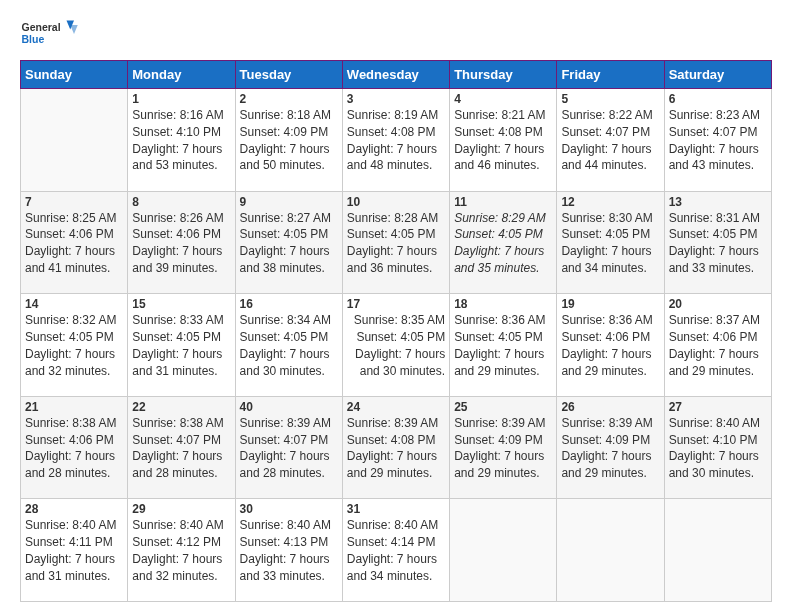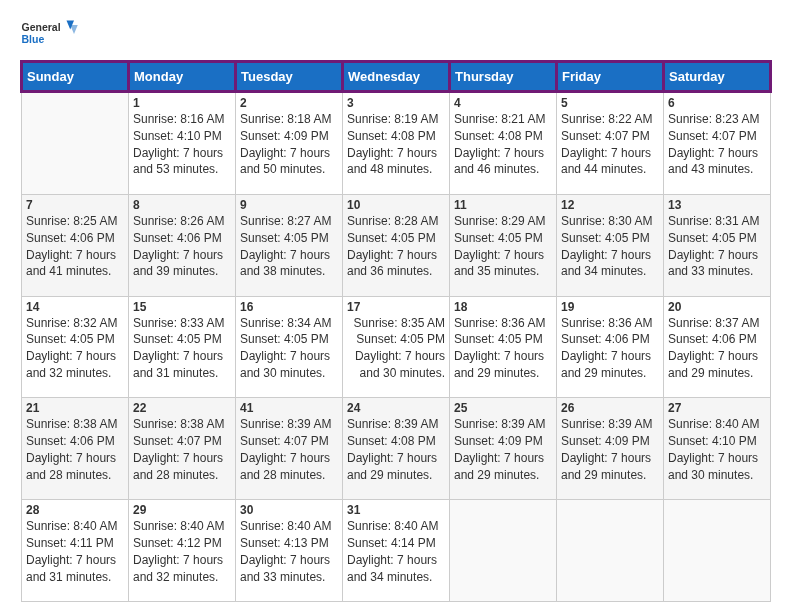--- a/index.html
+++ b/index.html
@@ -49,21 +49,21 @@
       border-collapse: collapse;
       flex: 1;
     }
     .calendar th {
       background-color: #1a6fc4;
       color: white;
       font-size: 13px;
       font-weight: bold;
       padding: 6px 4px;
       text-align: left;
-      border: 3px solid #701a75;
+      border: 1px solid #701a75;
     }
     .calendar td {
       border: 1px solid #ccc;
       vertical-align: top;
       padding: 3px 4px;
       width: calc(100% / 7);
       font-size: 10.5px;
       color: #333;
       background: #fff;
     }
@@ -188,21 +188,21 @@
           </td>
           <td>
             <div class="day-number">10</div>
             <div class="day-detail" style="white-space: pre-line;">Sunrise: 8:28 AM
 Sunset: 4:05 PM
 Daylight: 7 hours
 and 36 minutes.</div>
           </td>
           <td>
             <div class="day-number">11</div>
-            <div class="day-detail" style="white-space: pre-line;">Sunrise: 8:29 AM
+            <div class="day-detail" style="white-space: pre-line; font-style: italic;">Sunrise: 8:29 AM
 Sunset: 4:05 PM
 Daylight: 7 hours
 and 35 minutes.</div>
           </td>
           <td>
             <div class="day-number">12</div>
             <div class="day-detail" style="white-space: pre-line;">Sunrise: 8:30 AM
 Sunset: 4:05 PM
 Daylight: 7 hours
 and 34 minutes.</div>
@@ -275,21 +275,21 @@
 and 28 minutes.</div>
           </td>
           <td>
             <div class="day-number">22</div>
             <div class="day-detail" style="white-space: pre-line;">Sunrise: 8:38 AM
 Sunset: 4:07 PM
 Daylight: 7 hours
 and 28 minutes.</div>
           </td>
           <td>
-            <div class="day-number">41</div>
+            <div class="day-number">40</div>
             <div class="day-detail" style="white-space: pre-line;">Sunrise: 8:39 AM
 Sunset: 4:07 PM
 Daylight: 7 hours
 and 28 minutes.</div>
           </td>
           <td>
             <div class="day-number">24</div>
             <div class="day-detail" style="white-space: pre-line;">Sunrise: 8:39 AM
 Sunset: 4:08 PM
 Daylight: 7 hours

